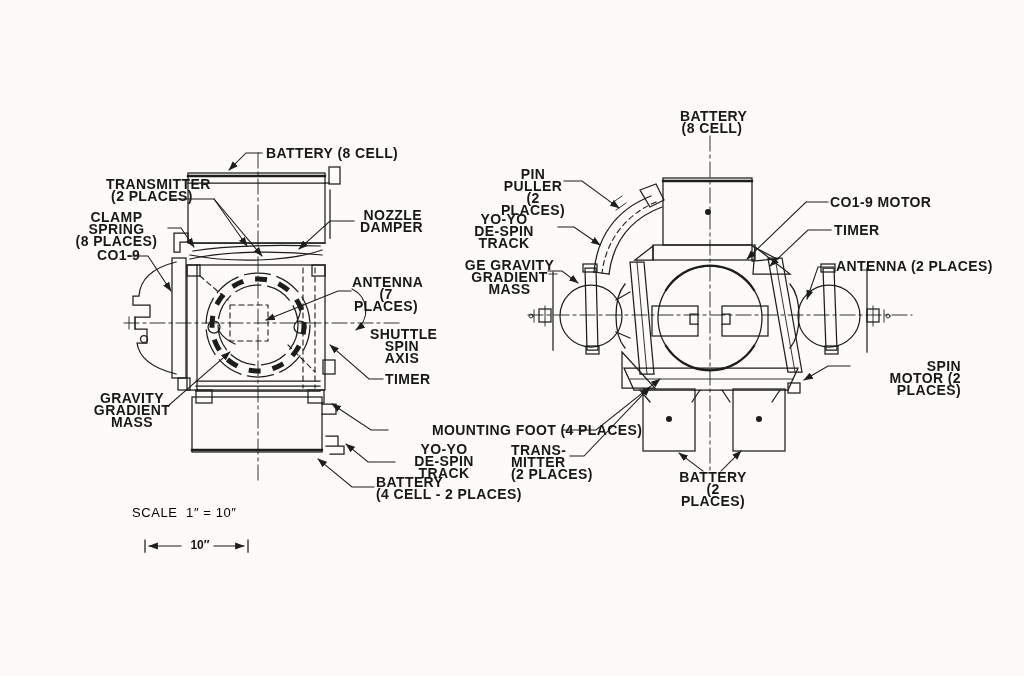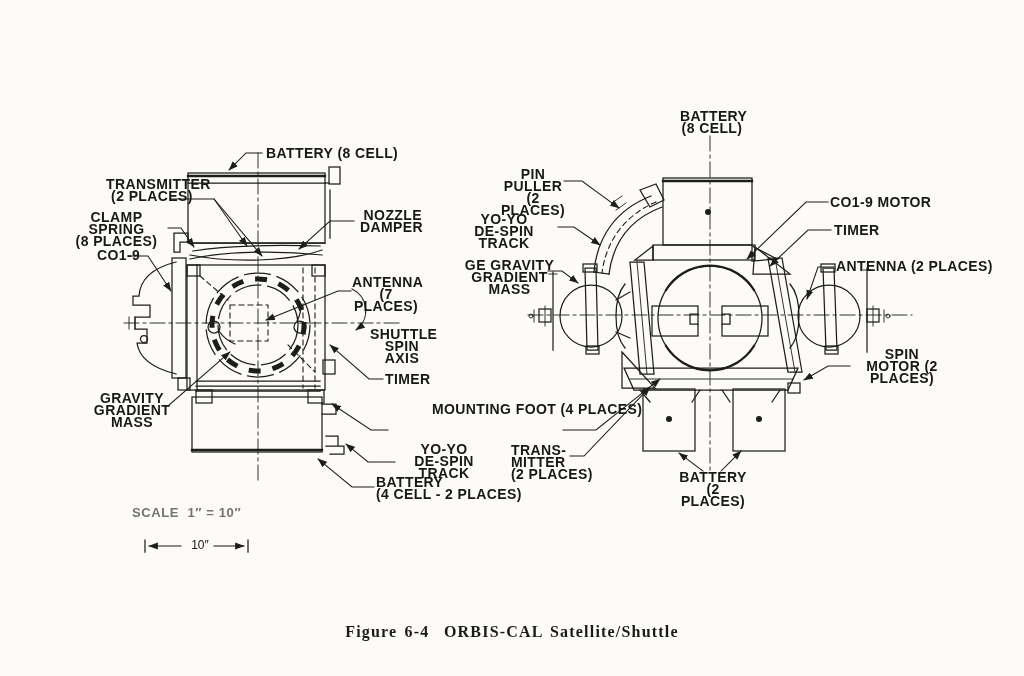--- a/index.html
+++ b/index.html
@@ -17,22 +17,22 @@
   #linework .seg{stroke-width:5;stroke-dasharray:7 17;}
   #linework .fl{fill:#1d1d1d;stroke:none;}
   #linework .ldr{stroke-width:1.05;marker-end:url(#arr);}
   #arr path{fill:#1d1d1d;stroke:none;}
   
   .lbl{position:absolute;font-weight:bold;font-size:14px;line-height:12px;color:#181818;
        letter-spacing:0.4px;white-space:pre-line;}
   .ctr{text-align:center;}
   .caption{position:absolute;font-family:"Liberation Serif",serif;font-weight:bold;
            font-size:16px;letter-spacing:1.2px;word-spacing:2px;color:#1a1a1a;white-space:pre;}
-  .scale-title{position:absolute;font-weight:bold;font-size:13px;letter-spacing:0.6px;color:#737373;white-space:pre;}
-  .bar-lbl{position:absolute;font-weight:normal;font-size:12px;color:#141414;}
+  .scale-title{position:absolute;font-weight:normal;font-size:13px;letter-spacing:0.6px;color:#000000;white-space:pre;}
+  .bar-lbl{position:absolute;font-weight:bold;font-size:12px;color:#141414;}
 </style>
 </head>
 <body>
 
 <div id="page">
 
 <svg id="linework" width="1024" height="676" viewBox="0 0 1024 676" xmlns="http://www.w3.org/2000/svg">
   <defs>
     <marker id="arr" viewBox="0 0 8 6" refX="7.5" refY="3" markerWidth="9" markerHeight="7" orient="auto-start-reverse">
       <path d="M0,0 L8,3 L0,6 Z"></path>
@@ -214,42 +214,41 @@
   <div class="lbl" style="left:97px;top:249px;">CO1-9</div>
   <div class="lbl ctr" style="left:360px;top:209px;width:62px;text-align:right;">NOZZLE
 DAMPER</div>
   <div class="lbl ctr" style="left:352px;top:276px;width:68px;">ANTENNA
 (7 PLACES)</div>
   <div class="lbl ctr" style="left:370px;top:328px;width:64px;">SHUTTLE
 SPIN AXIS</div>
   <div class="lbl" style="left:385px;top:373px;">TIMER</div>
   <div class="lbl ctr" style="left:76px;top:392px;width:112px;">GRAVITY
 GRADIENT MASS</div>
-  <div class="lbl" style="left:391px;top:403px;padding-left:41px;">MOUNTING FOOT (4 PLACES)</div>
+  <div class="lbl" style="left:391px;top:424px;padding-left:41px;">MOUNTING FOOT (4 PLACES)</div>
   <div class="lbl ctr" style="left:396px;top:443px;width:96px;">YO-YO
 DE-SPIN TRACK</div>
   <div class="lbl" style="left:376px;top:476px;">BATTERY
 (4 CELL - 2 PLACES)</div>
 
   <div class="lbl ctr" style="left:680px;top:110px;width:64px;">BATTERY
 (8 CELL)</div>
   <div class="lbl ctr" style="left:496px;top:168px;width:74px;">PIN PULLER
 (2 PLACES)</div>
   <div class="lbl ctr" style="left:452px;top:213px;width:104px;">YO-YO
 DE-SPIN TRACK</div>
   <div class="lbl ctr" style="left:452px;top:259px;width:115px;">GE GRAVITY
 GRADIENT MASS</div>
   <div class="lbl" style="left:830px;top:196px;">CO1-9 MOTOR</div>
   <div class="lbl" style="left:834px;top:224px;">TIMER</div>
   <div class="lbl" style="left:836px;top:260px;">ANTENNA (2 PLACES)</div>
-  <div class="lbl ctr" style="left:843px;top:348px;width:118px;">SPIN
+  <div class="lbl ctr" style="left:843px;top:360px;width:118px;text-align:right;">SPIN
 MOTOR (2 PLACES)</div>
   <div class="lbl" style="left:511px;top:444px;">TRANS-
 MITTER
 (2 PLACES)</div>
   <div class="lbl ctr" style="left:674px;top:471px;width:78px;">BATTERY
 (2 PLACES)</div>
 
   <div class="scale-title" style="left:132px;top:505px;">SCALE  1″ = 10″</div>
   <div class="bar-lbl" style="left:185px;top:538px;width:30px;text-align:center;">10″</div>
-  <div class="caption" style="left:312px;top:623px;width:400px;text-align:center;">Figure 6-4  ORBIS-CAL Satellite/Shuttle</div>
 
 </div>
 
 </body></html>

